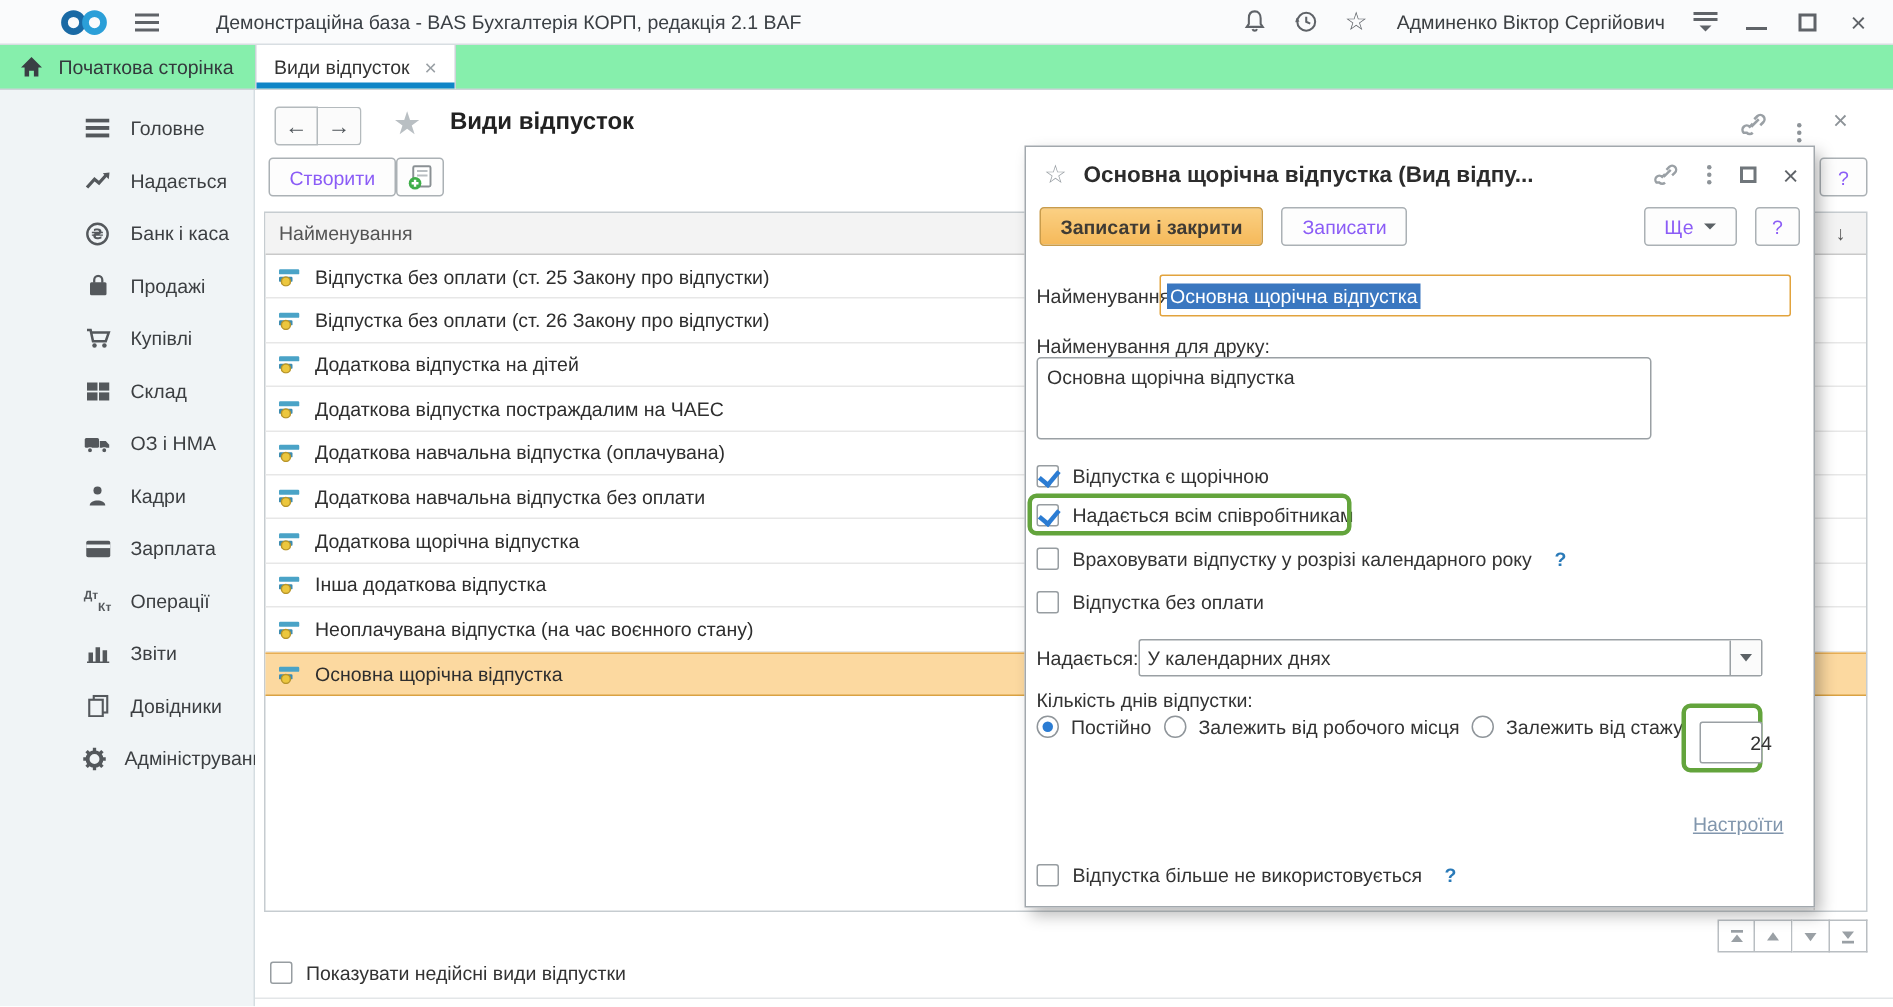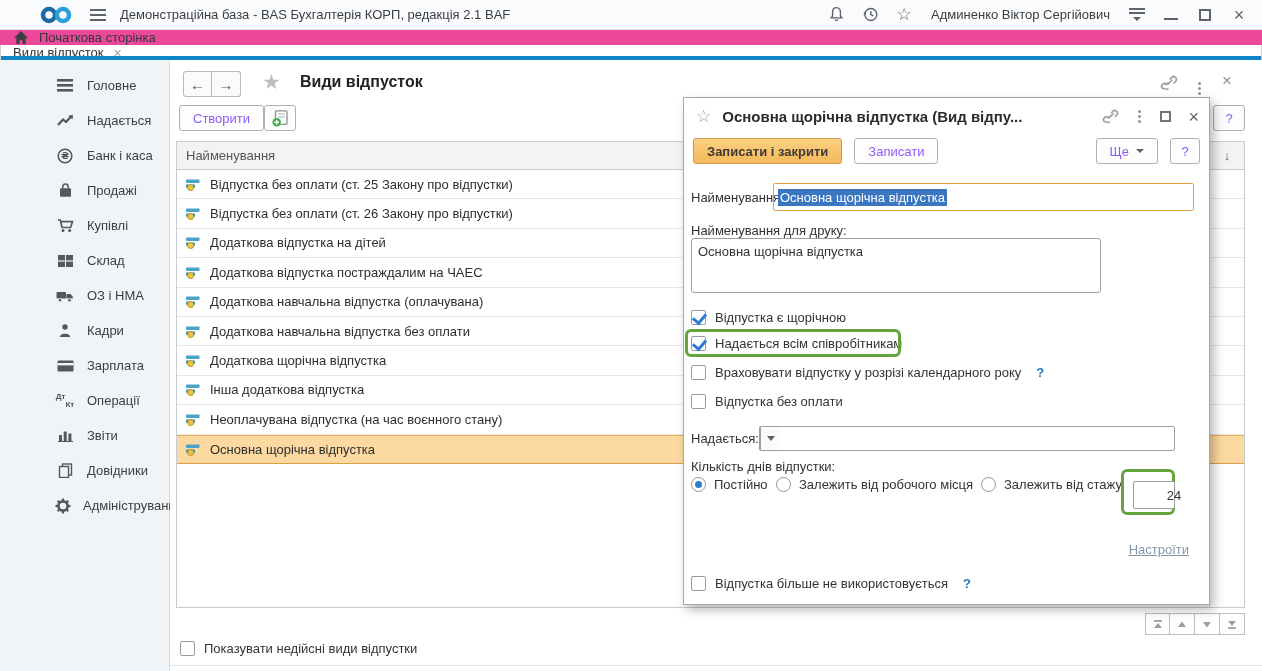--- a/index.html
+++ b/index.html
@@ -6,37 +6,37 @@
   html,body { background:#fff; }
   body { font-family:"Liberation Sans", sans-serif; font-size:13px; color:#333; }
   #app { position:relative; width:1262px; height:671px; background:#fff; overflow:hidden; }
 
   
   .topbar { position:absolute; left:0; top:0; width:1262px; height:30px; background:#fafbfc;
             border-bottom:1px solid #d8dee2; display:flex; align-items:center; }
   .logo { margin-left:38px; display:flex; align-items:center; }
   .hamburger { margin-left:16px; display:flex; flex-direction:column; gap:3px; cursor:pointer; }
   .hamburger i { display:block; width:16px; height:2px; background:#5f6368; }
-  .app-title { margin-left:14px; color:#3a3f44; }
+  .app-title { margin-left:38px; color:#3a3f44; }
   .topbar-right { margin-left:auto; display:flex; align-items:center; gap:8px; padding-right:10px; }
   .tb-icon { width:26px; height:24px; display:flex; align-items:center; justify-content:center;
              color:#5f6368; cursor:pointer; }
   .username { color:#3c4043; margin:0 6px; }
   .svc-lines { display:flex; flex-direction:column; align-items:center; gap:2px; }
   .svc-lines i { display:block; height:2px; background:#5f6368; }
   .svc-lines i:nth-child(1){width:16px} .svc-lines i:nth-child(2){width:16px}
   .svc-arrow { width:0; height:0; border-left:4px solid transparent; border-right:4px solid transparent;
                border-top:4px solid #5f6368; margin-top:1px; }
   .win-min { width:14px; height:2px; background:#5f6368; margin-top:8px; }
   .win-max { width:12px; height:12px; border:2px solid #5f6368; }
   .win-close { font-size:18px; color:#5f6368; line-height:1; }
 
   
-  .tabbar { position:absolute; left:0; top:30px; width:1262px; height:30px; background:#ec4899;
-            border-bottom:1px solid #ccd4d8; display:flex; align-items:stretch;flex-direction:column; }
+  .tabbar { position:absolute; left:0; top:30px; width:1262px; height:30px; background:#86efac;
+            border-bottom:1px solid #ccd4d8; display:flex; align-items:stretch; }
   .home-tab { display:flex; align-items:center; gap:10px; padding:0 14px 0 13px; color:#33383c; cursor:pointer; }
   .tab { display:flex; align-items:center; gap:10px; padding:0 12px; border-left:1px solid #ccd4d8;
          border-right:1px solid #ccd4d8; position:relative; cursor:pointer; }
   .tab.active { background:#fff; }
   .tab.active::after { content:""; position:absolute; left:0; right:0; bottom:0; height:4px; background:#0f86c7; }
   .tab-close { color:#9aa0a5; font-size:14px; line-height:1; }
 
   
   .sidebar { position:absolute; left:0; top:60px; width:170px; height:611px; background:#f0f4f6;
              border-right:1px solid #d5dde1; padding-top:8px; }
@@ -574,20 +574,21 @@
       <span>Враховувати відпустку у розрізі календарного року</span>
       <span class="hintq">?</span>
     </div>
     <div class="cbrow" style="left:7px;top:296px;">
       <span class="cb"></span>
       <span>Відпустка без оплати</span>
     </div>
 
     <div class="dlg-label" style="left:7px;top:333px;">Надається:</div>
     <div class="combo">
+      <span class="combo-val">У календарних днях</span>
       <span class="combo-btn"></span>
     </div>
 
     <div class="dlg-label" style="left:7px;top:361px;">Кількість днів відпустки:</div>
     <div class="radio-opt" style="left:7px;top:379px;">
       <span class="radio sel"></span>
       <span>Постійно</span>
     </div>
     <div class="radio-opt" style="left:92px;top:379px;">
       <span class="radio"></span>

